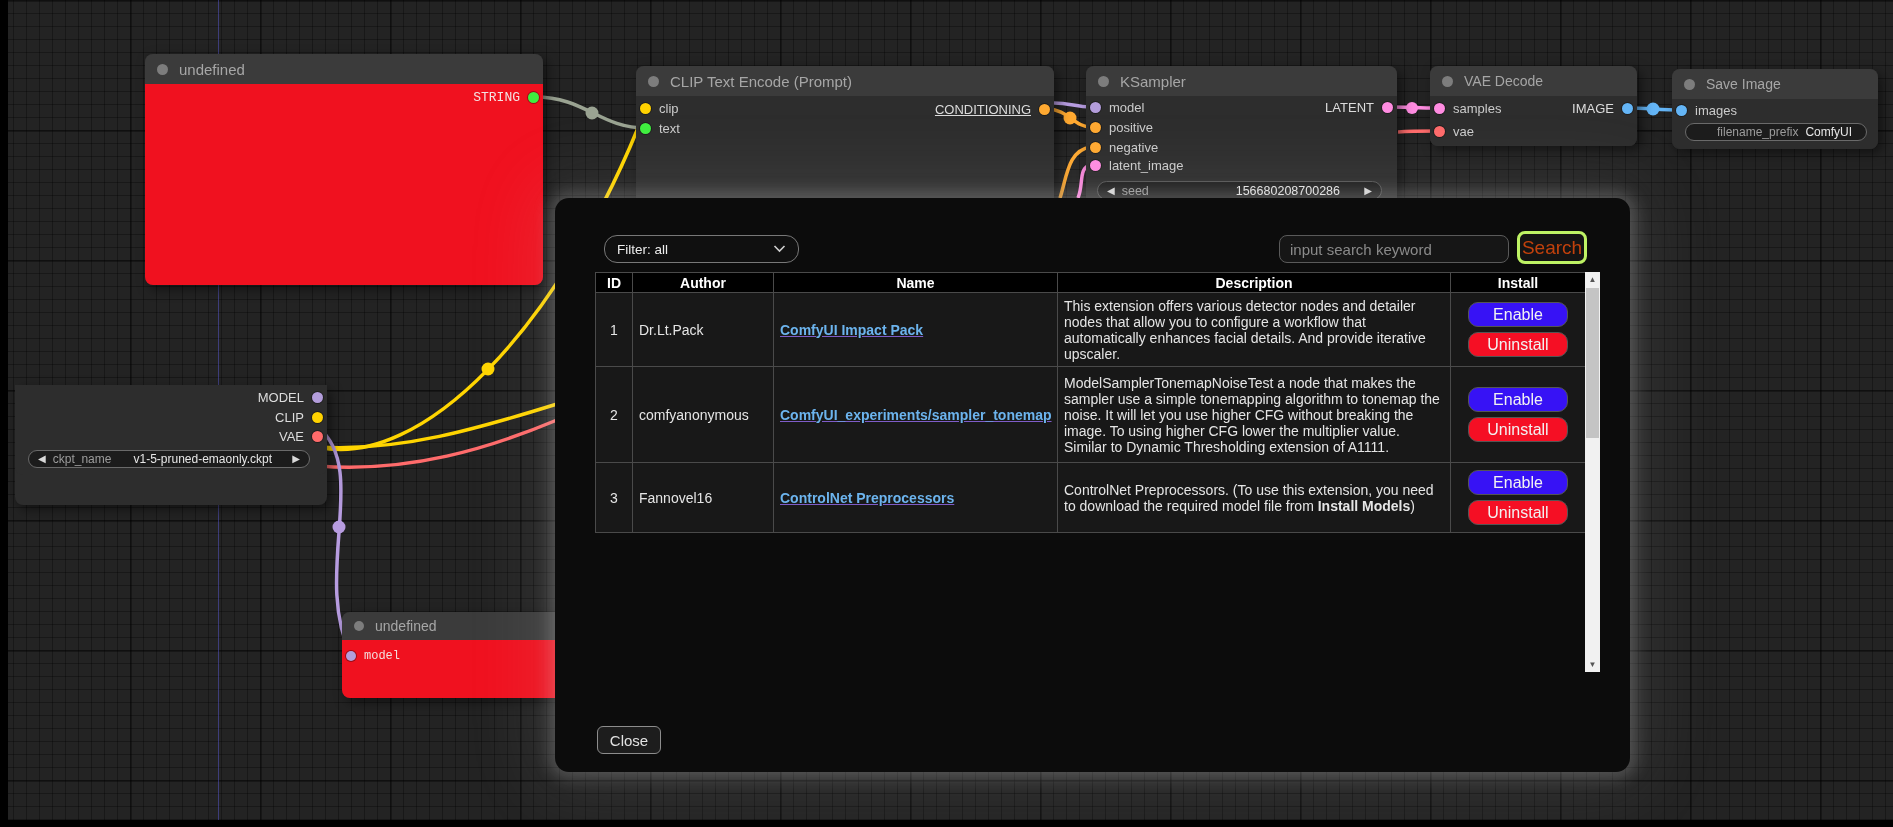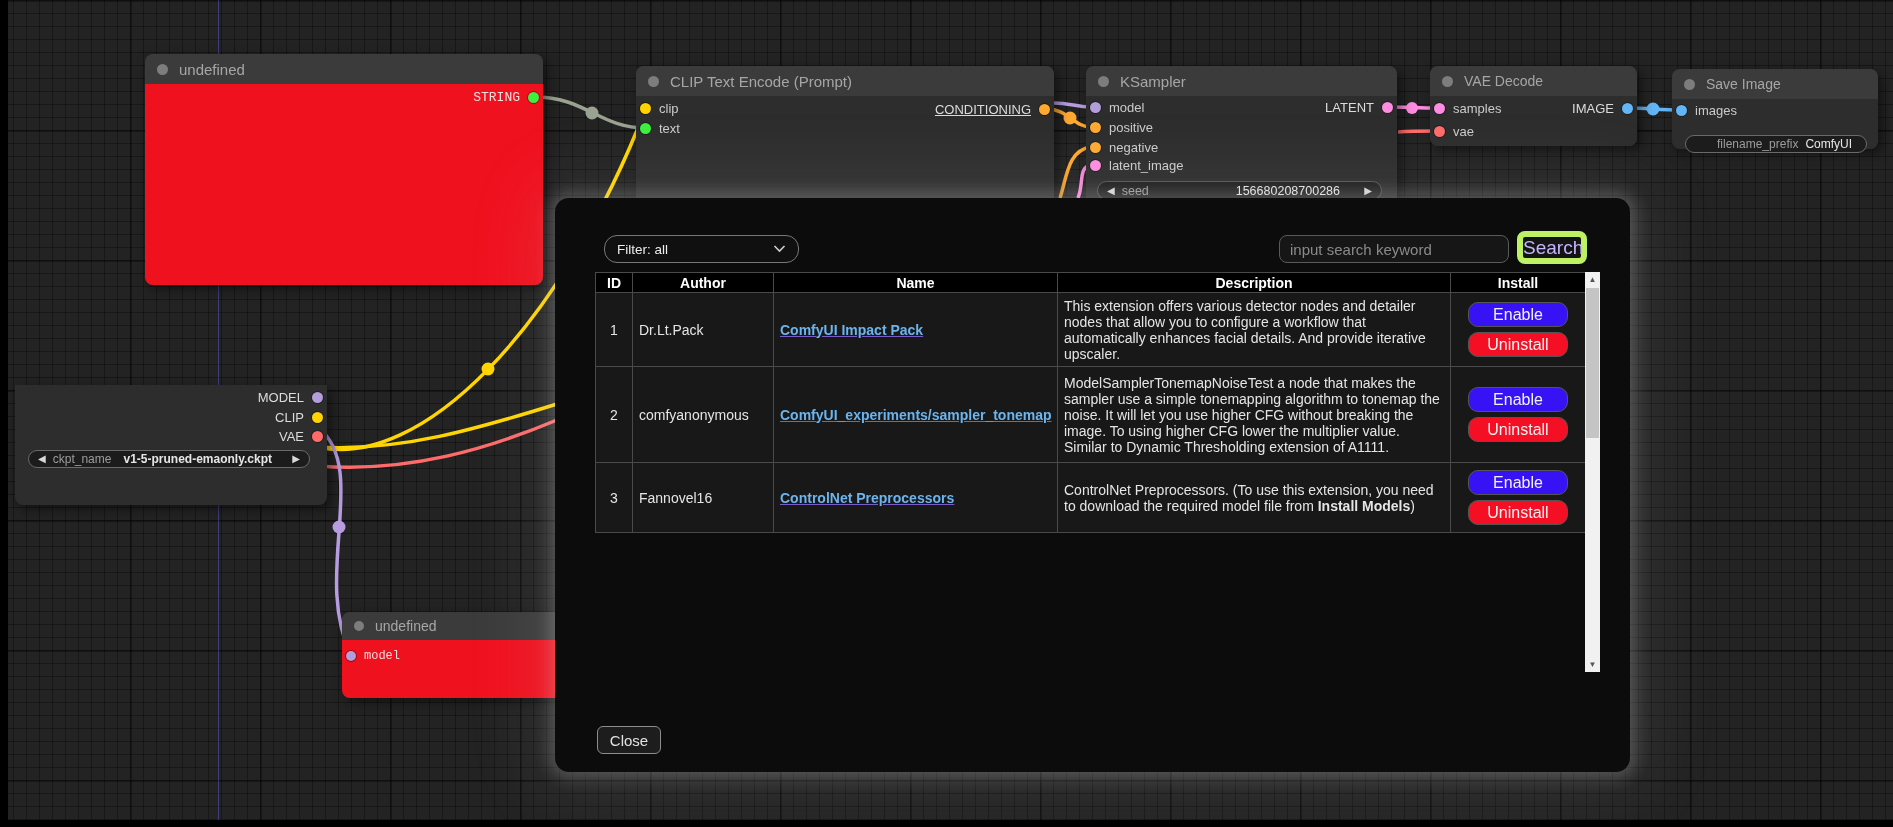--- a/index.html
+++ b/index.html
@@ -41,22 +41,22 @@
 
   
   .dialog { position:absolute; left:555px; top:198px; width:1075px; height:574px; background:#0c0c0c; border-radius:14px; z-index:10;
     box-shadow:0 0 16px 6px rgba(225,225,225,0.22), 0 0 70px 22px rgba(210,210,210,0.10); }
   .filter-pill { position:absolute; left:49px; top:37px; width:195px; height:28px; background:#101010; border:1px solid #787878; border-radius:13px;
     display:flex; align-items:center; padding:0 12px; color:#ededed; font-size:13.5px; cursor:default; }
   .filter-pill svg { margin-left:auto; }
   .search-input { position:absolute; left:724px; top:37px; width:230px; height:28px; background:#161616; border:1px solid #5a5a5a; border-radius:8px;
     color:#c0c0c0; font-size:15px; padding:0 10px; font-family:inherit; outline:none; }
   .search-input::placeholder { color:#8a8a8a; }
-  .search-btn { position:absolute; left:962px; top:33px; width:70px; height:33px; background:#141414; border:6px solid #bef264; border-radius:8px;
-    color:#c4b5fd; font-size:19px; font-family:inherit; }
+  .search-btn { position:absolute; left:962px; top:33px; width:70px; height:33px; background:#141414; border:3px solid #bef264; border-radius:8px;
+    color:#c2410c; font-size:19px; font-family:inherit; }
   .close-btn { position:absolute; left:42px; top:528px; width:64px; height:28px; background:#1d1d1d; border:1px solid #8d8d8d; border-radius:6px;
     color:#e2e2e2; font-size:15px; font-family:inherit; }
 
   table.ext { position:absolute; left:40px; top:74px; width:990px; border-collapse:collapse; table-layout:fixed; background:#181818; }
   table.ext th { background:#000; color:#fff; font-size:14px; font-weight:bold; height:20px; text-align:center; border:1px solid #4a4a4a; padding:0 2px; }
   table.ext td { border:1px solid #4a4a4a; color:#e5e5e5; font-size:14px; vertical-align:middle; padding:2px 6px; }
   td.c-id { text-align:center; }
   td.c-desc { font-size:13.5px; line-height:16px; color:#ececec; vertical-align:top; padding:3px 4px; }
   td.c-name a { color:#6cb4ee; font-weight:bold; text-decoration:underline; text-decoration-color:#7e5cc8; }
   tr.r1 { height:74px; } tr.r2 { height:96px; } tr.r3 { height:65px; }
@@ -191,21 +191,21 @@
   <div class="node" style="left:1672px;top:69px;width:206px;height:80px;">
     <div class="node-title" style="font-size:14px;">
       <span class="collapse-dot"></span>
       <span>Save Image</span>
     </div>
     <div class="node-body">
       <div class="srow in" style="top:2px;">
         <span class="sdot c-image"></span>
         <span>images</span>
       </div>
-      <div class="widget" style="left:13px;top:36px;width:182px;height:18px;font-size:12px;text-align:right;">
+      <div class="widget" style="left:13px;top:24px;width:182px;height:18px;font-size:12px;text-align:right;">
         <span class="wlabel" style="margin-left:22px;">filename_prefix</span>
         <span class="wvalue" style="margin-right:14px;">ComfyUI</span>
       </div>
     </div>
   </div>
 
   <div class="node" style="left:15px;top:385px;width:312px;height:120px;">
     <div class="node-body">
       <div class="srow out" style="top:3px;">
         <span>MODEL</span>
@@ -215,21 +215,21 @@
         <span>CLIP</span>
         <span class="sdot c-clip"></span>
       </div>
       <div class="srow out" style="top:42px;">
         <span>VAE</span>
         <span class="sdot c-vae"></span>
       </div>
       <div class="widget" style="left:13px;top:65px;width:282px;height:18px;font-size:12px;">
         <span class="arrow">◀</span>
         <span class="wlabel">ckpt_name</span>
-        <span class="wvalue" style="margin-right:28px;font-weight:bold;">v1-5-pruned-emaonly.ckpt</span>
+        <span class="wvalue" style="margin-right:28px;">v1-5-pruned-emaonly.ckpt</span>
         <span class="arrow" style="position:absolute;right:9px;">▶</span>
       </div>
     </div>
   </div>
 
   <div class="node red-body" style="left:342px;top:612px;width:222px;height:86px;">
     <div class="node-title" style="height:28px;font-size:14px;">
       <span class="collapse-dot" style="width:10px;height:10px;"></span>
       <span>undefined</span>
     </div>

